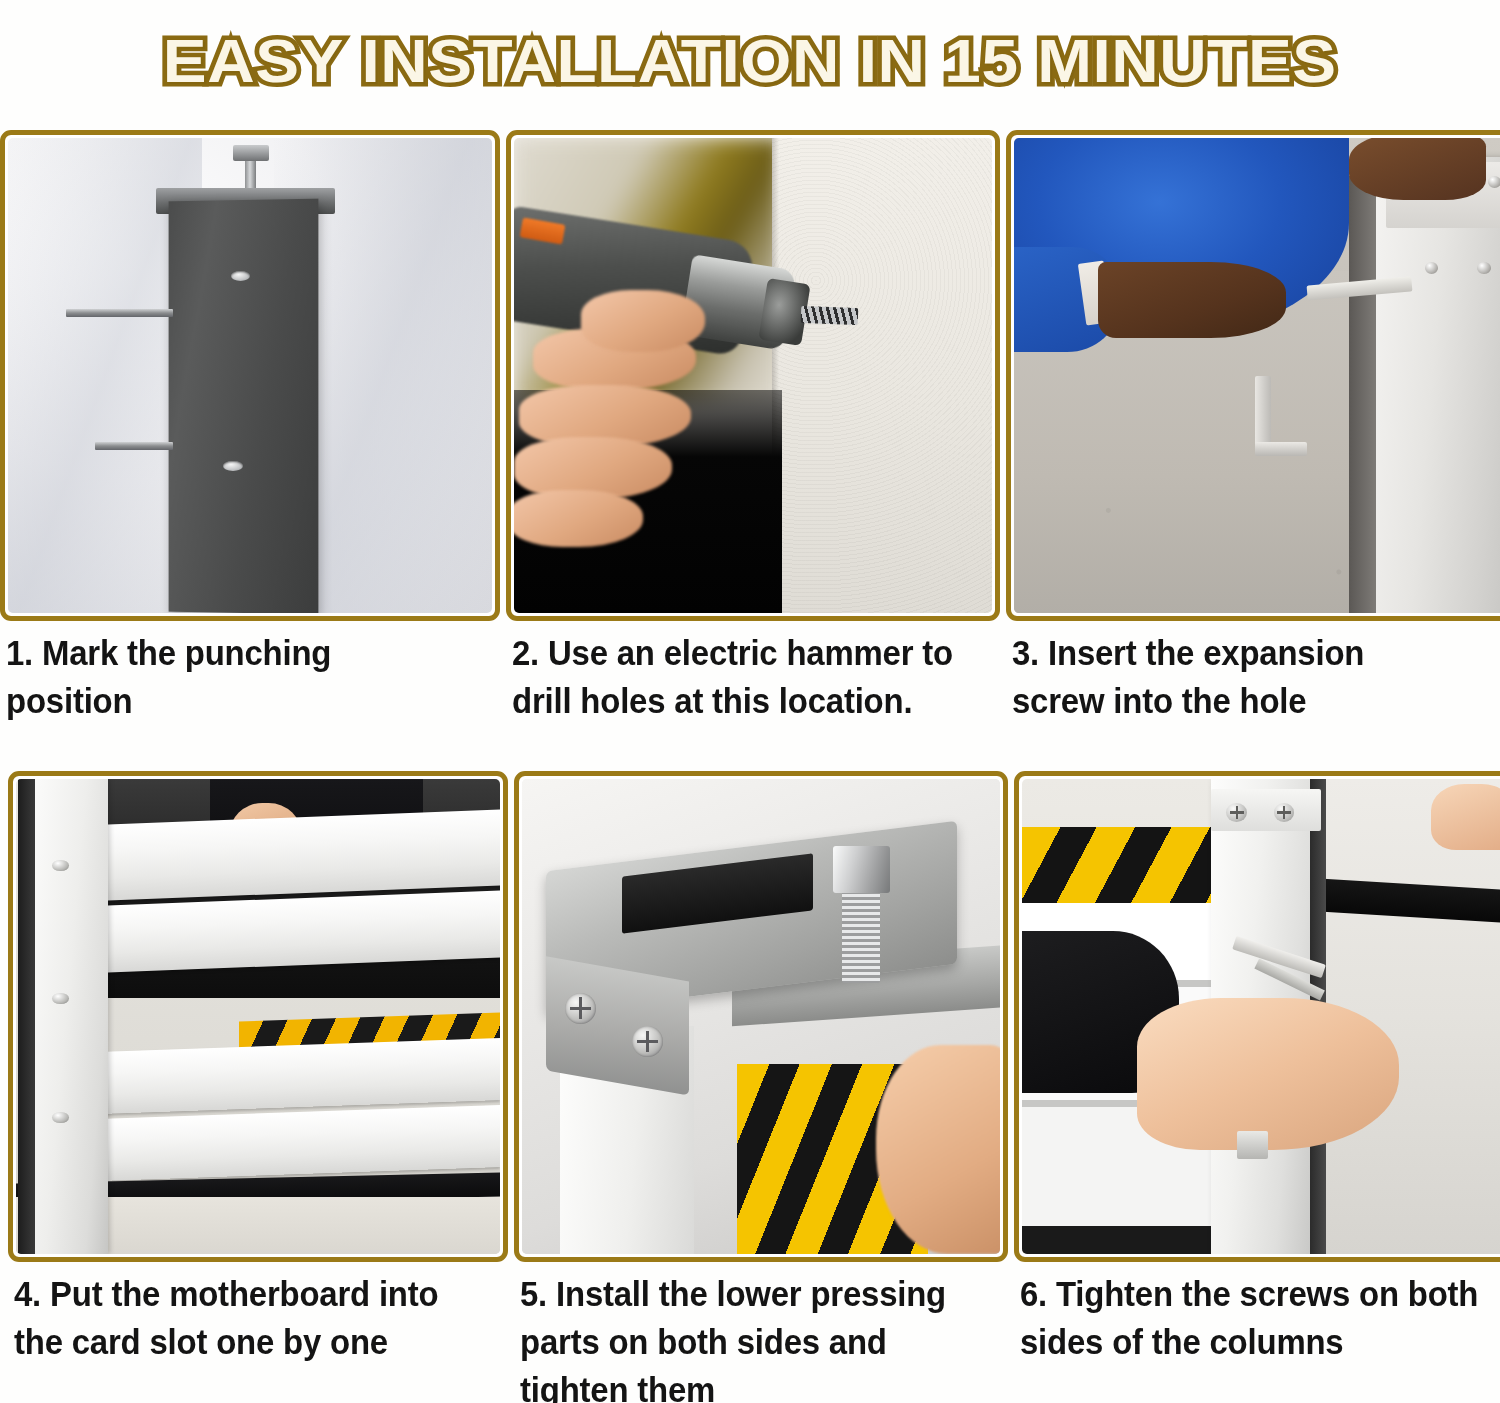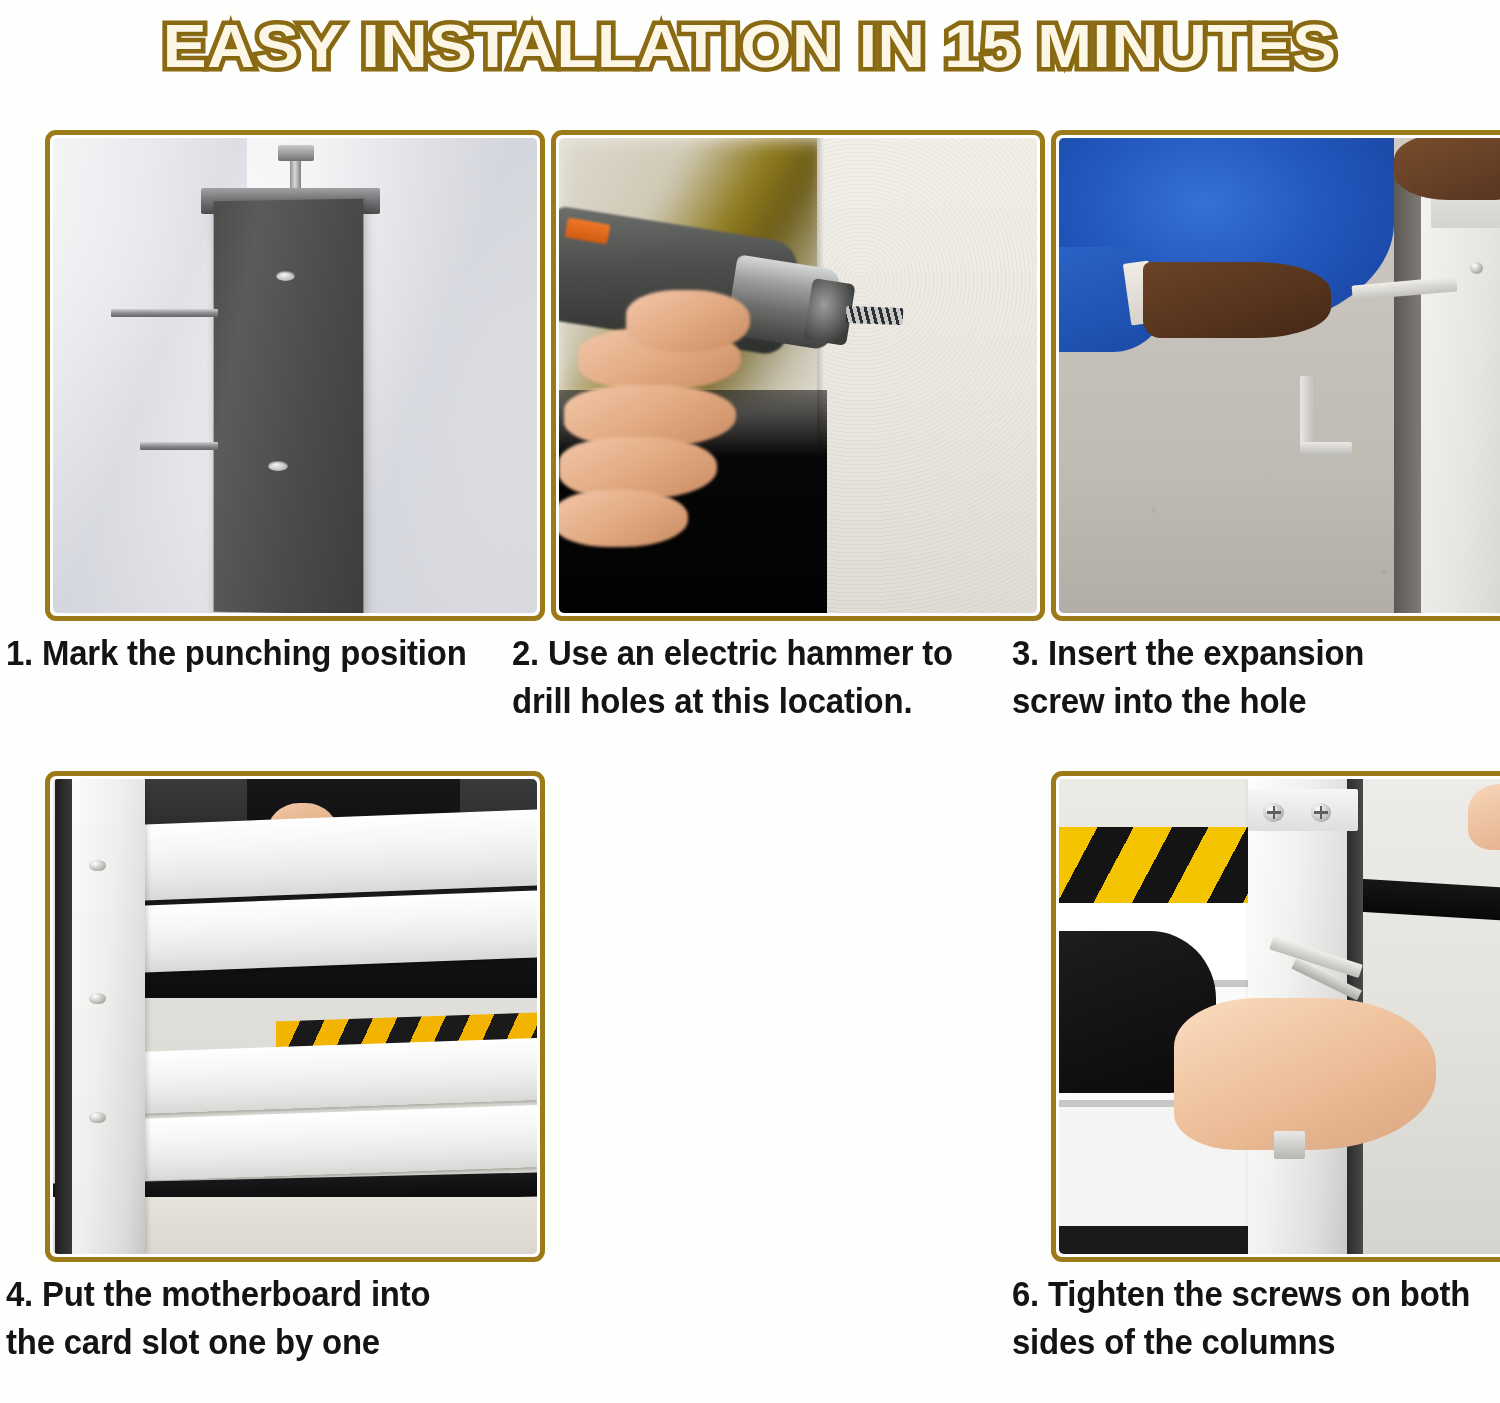--- a/index.html
+++ b/index.html
@@ -7,21 +7,21 @@
     width:1500px;height:1403px;
     background:#fefefd;
     font-family:"Liberation Sans","DejaVu Sans",sans-serif;
     overflow:hidden;
     position:relative;
   }
 
   
   .title-bar{
     position:absolute;left:0;top:0;width:1500px;height:92px;
-    display:flex;align-items:center;justify-content:center;
+    display:flex;align-items:flex-end;justify-content:center;
   }
   .title-text{
     font-family:"Liberation Sans Narrow","Liberation Sans","DejaVu Sans Condensed",sans-serif;
     font-weight:bold;
     font-size:62px;
     line-height:62px;
     letter-spacing:0.5px;
     color:#fbf6e6;
     transform:scaleX(1.06);
     transform-origin:center;
@@ -31,29 +31,29 @@
     text-shadow:
       0 0 1px #8a6a12,
       2px 2px 0 rgba(120,94,16,.35);
   }
 
   
   .grid{
     position:absolute;left:0;top:92px;
     width:1500px;height:1311px;
   }
-  .cell{position:absolute;padding-left:45px;}
+  .cell{position:absolute;}
 
   
   .c1{left:0;width:500px;}
   .c2{left:506px;width:494px;}
   .c3{left:1006px;width:540px;}
   
   .r1{top:38px;}
-  .r2{top:679px;}
+  .r2{top:679px;margin-left:8px;}
 
   .frame{
     box-sizing:border-box;
     border:5px solid #9b7a17;
     border-radius:11px;
     background:#ffffff;
     padding:3px;
     overflow:hidden;
     height:491px;
     position:relative;
@@ -517,20 +517,41 @@
         <div class="lay post"></div>
         <div class="lay bolt" style="top:17%;"></div>
         <div class="lay bolt" style="top:45%;"></div>
         <div class="lay bolt" style="top:70%;"></div>
       </div>
     </div>
     <div class="caption">4. Put the motherboard into
 the card slot one by one</div>
   </div>
 
+  <div class="cell c2 r2">
+    <div class="frame">
+      <div class="photo p5">
+        <div class="lay wallbg"></div>
+        <div class="lay hazard"></div>
+        <div class="lay whitebar"></div>
+        <div class="lay hand"></div>
+        <div class="lay plate"></div>
+        <div class="lay bracket-top"></div>
+        <div class="lay slot"></div>
+        <div class="lay bracket-face"></div>
+        <div class="lay phil" style="left:9%;top:45%;"></div>
+        <div class="lay phil" style="left:23%;top:52%;"></div>
+        <div class="lay boltshaft"></div>
+        <div class="lay bolthead"></div>
+      </div>
+    </div>
+    <div class="caption">5. Install the lower pressing
+parts on both sides and
+tighten them</div>
+  </div>
 
   <div class="cell c3 r2">
     <div class="frame">
       <div class="photo p6">
         <div class="lay wall"></div>
         <div class="lay skirt"></div>
         <div class="lay panelboards"></div>
         <div class="lay hazard"></div>
         <div class="lay post"></div>
         <div class="lay post-dark"></div>

